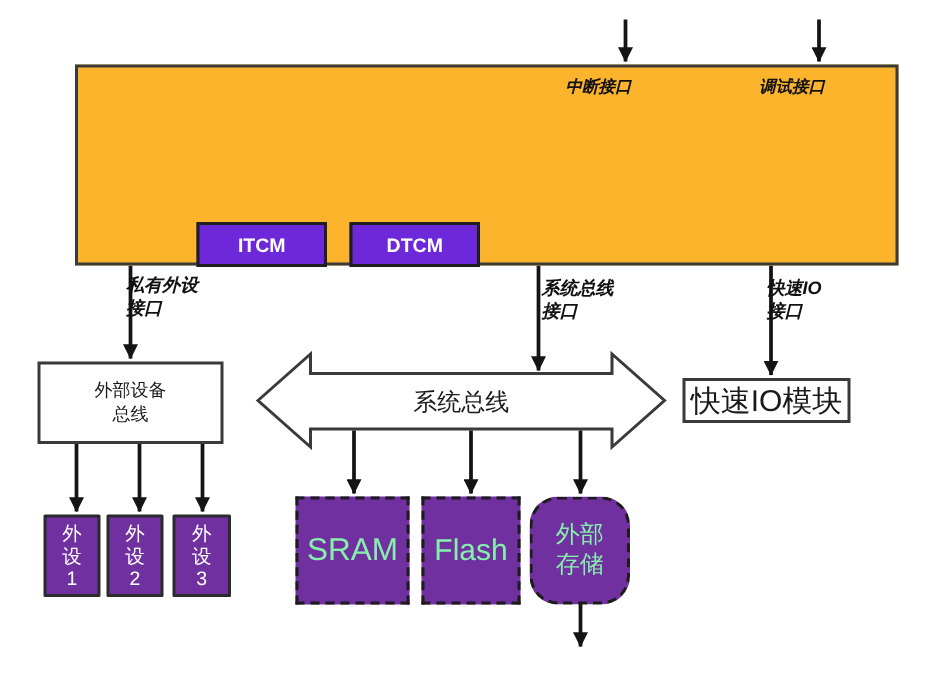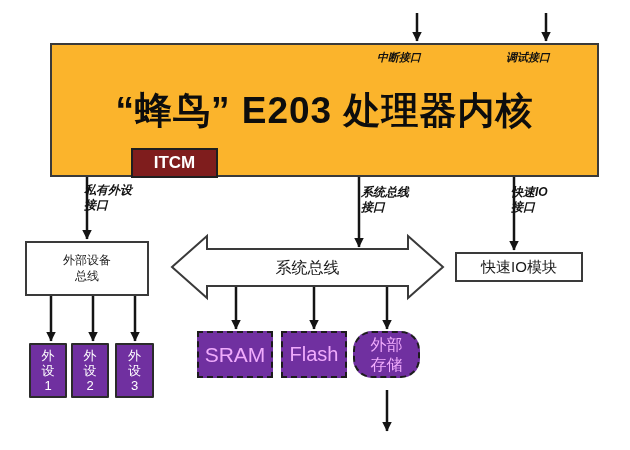--- a/index.html
+++ b/index.html
@@ -10,34 +10,34 @@
   .abs{position:absolute;}
   svg.overlay{position:absolute;left:0;top:0;z-index:1;}
   .box{position:absolute;z-index:2;display:flex;align-items:center;justify-content:center;
        box-sizing:border-box;text-align:center;}
   .ml{white-space:pre-line;}
   
   .core-box{left:50px;top:43px;width:549px;height:134px;background:#FBB42C;border:2px solid #3a3a3a;}
   .core-title{left:50px;top:86px;width:549px;text-align:center;font-size:37px;font-weight:700;
               color:#0d0d0d;letter-spacing:1px;z-index:3;}
   .iface-top{z-index:3;font-size:11px;font-weight:700;font-style:italic;text-align:left;width:80px;}
-  .tcm{background:#7f1d1d;border:2px solid #1f1f1f;color:#fff;font-weight:700;font-size:17px;z-index:3;}
+  .tcm{background:#6d28d9;border:2px solid #1f1f1f;color:#fff;font-weight:700;font-size:13px;z-index:3;}
   
   .iface-label{z-index:2;font-size:12px;font-weight:700;font-style:italic;text-align:left;
                width:84px;line-height:1.25;}
   
   .white-box{background:#ffffff;border:2px solid #3a3a3a;color:#1a1a1a;}
   .extbus-box{left:25px;top:241px;width:124px;height:55px;font-size:12px;line-height:1.3;}
-  .fastio-box{left:455px;top:252px;width:128px;height:30px;font-size:15px;}
+  .fastio-box{left:455px;top:252px;width:112px;height:30px;font-size:20px;}
   .bus-label{left:250px;top:258px;width:115px;text-align:center;font-size:16px;color:#1a1a1a;z-index:2;}
   
   .periph{top:343px;height:55px;background:#7030A0;border:2px solid #2b2b2b;color:#fff;
           font-size:13px;line-height:1.18;border-radius:1px;}
   .p1{left:29px;width:38px;} .p2{left:71px;width:38px;} .p3{left:115px;width:39px;}
-  .mem{top:331px;height:47px;background:#7030A0;border:2px dashed #1c1c1c;color:#f0abfc;}
+  .mem{top:331px;height:72px;background:#7030A0;border:2px dashed #1c1c1c;color:#86efac;}
   .sram{left:197px;width:76px;font-size:21px;}
   .flash{left:281px;width:66px;font-size:20px;}
   .extmem{left:353px;width:67px;font-size:16px;line-height:1.25;border-radius:19px;}
 </style>
 </head>
 <body>
 
 <div class="canvas">
 
   <svg class="overlay" width="630" height="450" viewBox="0 0 630 450">
@@ -61,24 +61,24 @@
     <line x1="135" y1="296" x2="135" y2="341" stroke="#141414" stroke-width="2.5" marker-end="url(#ah)"></line>
 
     <line x1="236" y1="287" x2="236" y2="329" stroke="#141414" stroke-width="2.5" marker-end="url(#ah)"></line>
     <line x1="314" y1="287" x2="314" y2="329" stroke="#141414" stroke-width="2.5" marker-end="url(#ah)"></line>
     <line x1="387" y1="287" x2="387" y2="329" stroke="#141414" stroke-width="2.5" marker-end="url(#ah)"></line>
 
     <line x1="387" y1="390" x2="387" y2="431" stroke="#141414" stroke-width="2.5" marker-end="url(#ah)"></line>
   </svg>
 
   <div class="box core-box"></div>
-  <div class="abs core-title">“蜂鸟” E203 处理器内核</div>
   <div class="abs iface-top" style="left:377px;top:50px;">中断接口</div>
   <div class="abs iface-top" style="left:506px;top:50px;">调试接口</div>
   <div class="box tcm" style="left:131px;top:148px;width:87px;height:30px;">ITCM</div>
+  <div class="box tcm" style="left:233px;top:148px;width:87px;height:30px;">DTCM</div>
 
   <div class="abs iface-label ml" style="left:84px;top:183px;">私有外设
 接口</div>
   <div class="abs iface-label ml" style="left:361px;top:185px;">系统总线
 接口</div>
   <div class="abs iface-label ml" style="left:511px;top:185px;">快速IO
 接口</div>
 
   <div class="box white-box extbus-box ml">外部设备
 总线</div>

